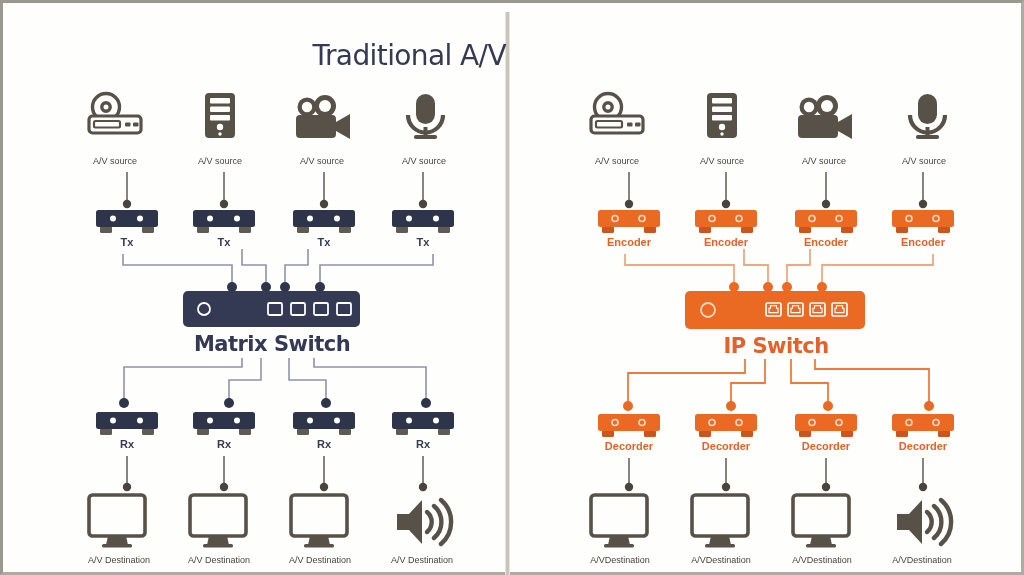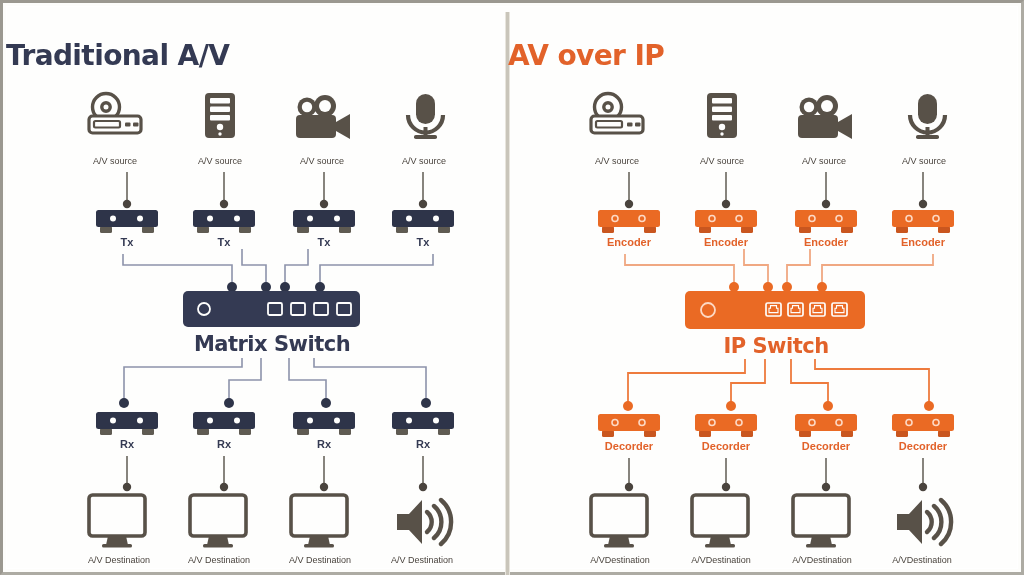--- a/index.html
+++ b/index.html
@@ -19,22 +19,22 @@
   .divider{
     position:absolute;left:499px;top:6px;width:3px;height:563px;
     background:#c9c5ba;border-left:1px solid #e8e5dd;border-right:1px solid #e8e5dd;
   }
 
   .panel{position:absolute;top:0;width:500px;height:575px;}
   #panel-left{left:0;}
   #panel-right{left:502px;}
 
   .title{
-    position:absolute;top:33px;width:100%;text-align:left;
-    font-size:28px;font-weight:bold;letter-spacing:-0.6px;
+    position:absolute;top:33px;width:100%;text-align:right;
+    font-size:28px;font-weight:normal;letter-spacing:-0.6px;
     font-family:"DejaVu Sans","Liberation Sans",sans-serif;
   }
   .title.nav{color:#343a53;}
   .title.org{color:#e2622a;}
 
   .svgwrap{position:absolute;inset:0;}
   svg{display:block;width:100%;height:100%;}
 
   .lbl{font-family:"Liberation Sans",sans-serif;font-size:9px;}
   .lbl-dark{fill:#4a443e;}
@@ -236,21 +236,20 @@
             </g>
         <text class="lbl lbl-dark" x="113" y="557" text-anchor="middle">A/V Destination</text>
         <text class="lbl lbl-dark" x="213" y="557" text-anchor="middle">A/V Destination</text>
         <text class="lbl lbl-dark" x="314" y="557" text-anchor="middle">A/V Destination</text>
         <text class="lbl lbl-dark" x="416" y="557" text-anchor="middle">A/V Destination</text>
       </svg>
       </div>
     </div>
 
     <div class="panel" id="panel-right">
-      <div class="title org">AV over IP</div>
       <div class="svgwrap">
       <svg viewBox="0 0 500 575" preserveAspectRatio="none">
         <defs>
           <g id="dev-org">
             <rect x="4" y="18" width="12" height="7" rx="1.5" fill="#c9561f"></rect>
             <rect x="46" y="18" width="12" height="7" rx="1.5" fill="#c9561f"></rect>
             <rect x="0" y="2" width="62" height="17" rx="2.5" fill="#ea6a24"></rect>
             <circle cx="17" cy="10.5" r="3" fill="none" stroke="#fdd9c4" stroke-width="1.6"></circle>
             <circle cx="44" cy="10.5" r="3" fill="none" stroke="#fdd9c4" stroke-width="1.6"></circle>
           </g>

